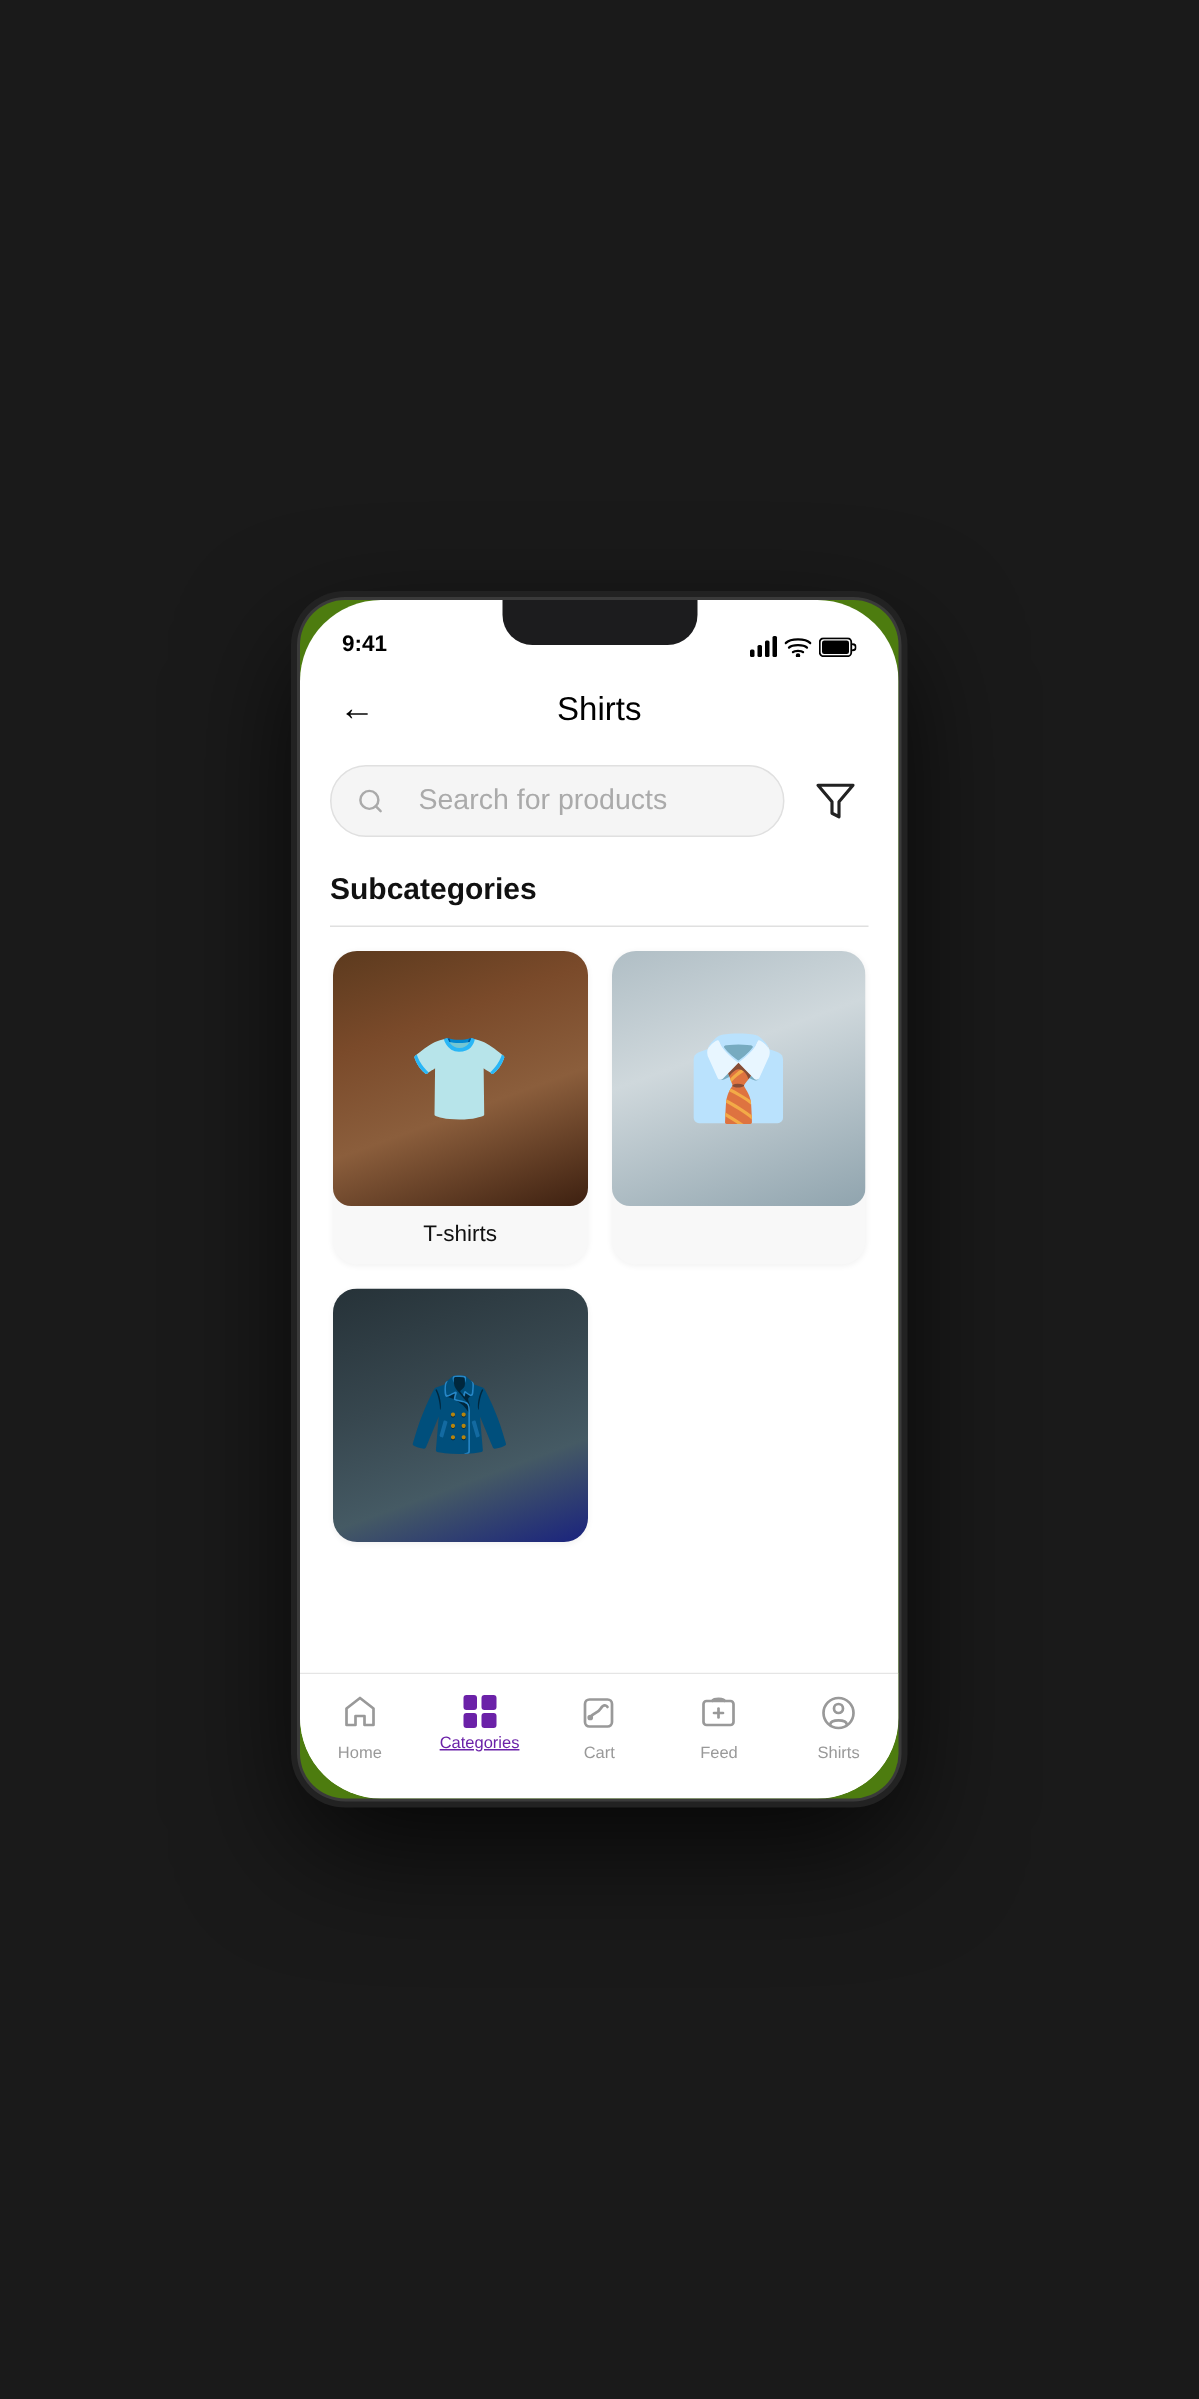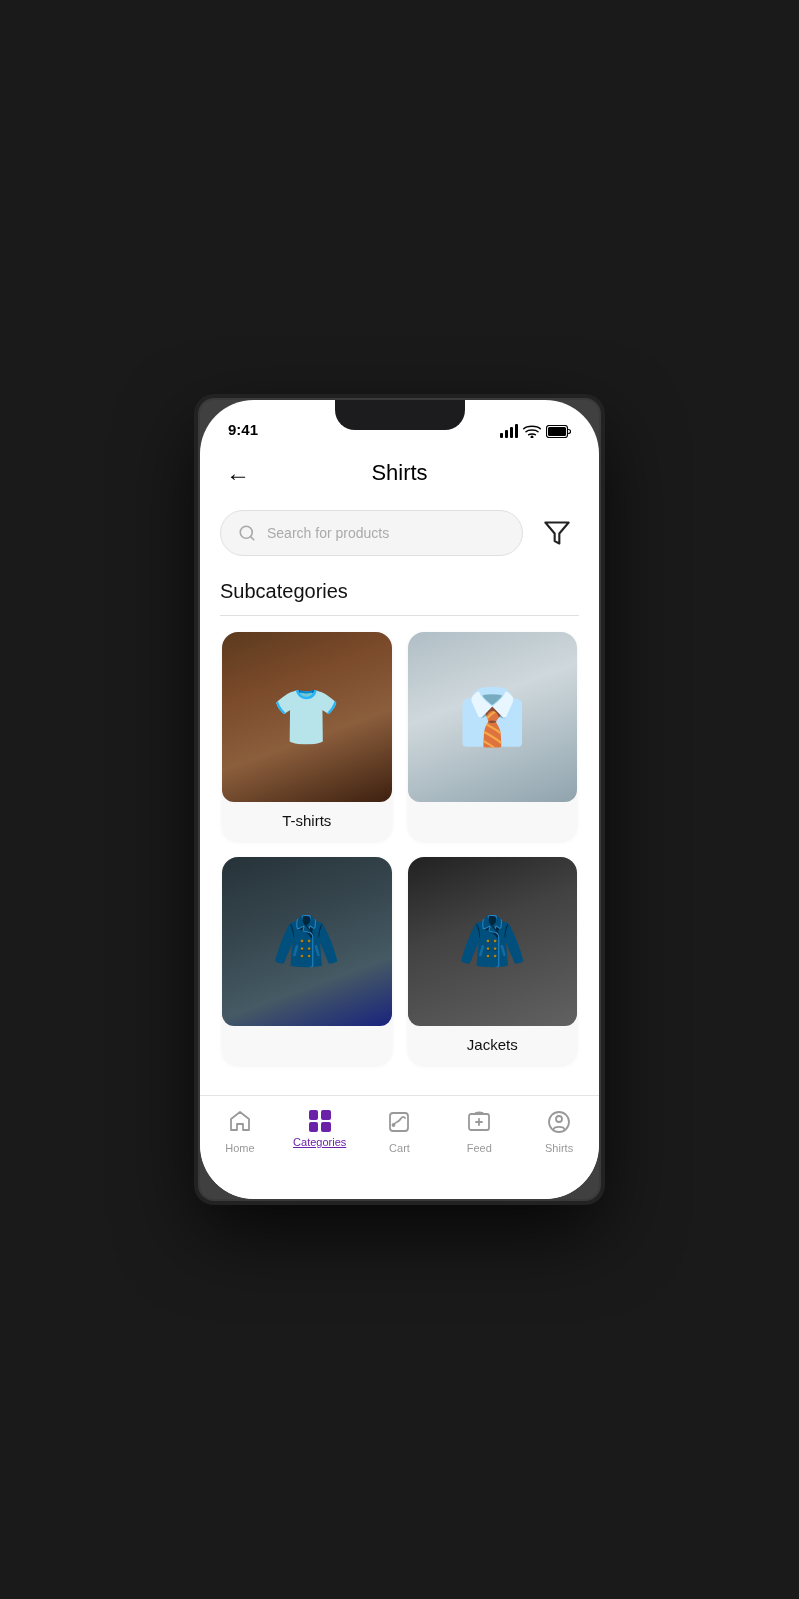--- a/index.html
+++ b/index.html
@@ -7,22 +7,22 @@
       background: #1a1a1a;
       display: flex;
       justify-content: center;
       align-items: center;
       min-height: 100vh;
       font-family: -apple-system, BlinkMacSystemFont, 'Segoe UI', sans-serif;
     }
     .phone-wrapper {
       width: 399px;
       height: 799px;
-      background: #404040;
-      border-radius: 14px;
+      background: #4d7c0f;
+      border-radius: 30px;
       position: relative;
       box-shadow: 0 0 0 2px #3a3a3a, 0 0 0 6px #222, 0 30px 80px rgba(0,0,0,0.8);
       overflow: hidden;
     }
     .phone-screen {
       position: absolute;
       top: 0; left: 0; right: 0; bottom: 0;
       background: #fff;
       border-radius: 54px;
       overflow: hidden;
@@ -123,40 +123,41 @@
     }
     .search-icon-circle {
       width: 20px;
       height: 20px;
       display: flex;
       align-items: center;
       justify-content: center;
       flex-shrink: 0;
     }
     .search-placeholder {
-      font-size: 14px;
+      font-size: 19px;
       color: #aaa;
       flex: 1;
+      margin-left: 12px;
     }
     .filter-btn {
       width: 44px;
       height: 44px;
       display: flex;
       align-items: center;
       justify-content: center;
       cursor: pointer;
       flex-shrink: 0;
     }
     
     .subcategories-section {
       padding: 16px 20px 0;
     }
     .subcategories-title {
       font-size: 20px;
-      font-weight: 400;
+      font-weight: 700;
       color: #111;
       margin-bottom: 12px;
     }
     .section-divider {
       height: 1px;
       background: #e0e0e0;
       margin-bottom: 16px;
     }
     .categories-grid {
       display: grid;
@@ -241,21 +242,21 @@
       top: 50%;
       left: 50%;
       transform: translate(-50%, -50%);
     }
     
     .bottom-nav {
       position: absolute;
       bottom: 0;
       left: 0;
       right: 0;
-      height: 104px;
+      height: 84px;
       background: #fff;
       border-top: 1px solid #e5e5e5;
       display: flex;
       align-items: flex-start;
       padding-top: 10px;
       z-index: 50;
       border-radius: 0 0 54px 54px;
     }
     .nav-item {
       flex: 1;
@@ -379,24 +380,20 @@
           </div>
 
           <div class="category-card">
             <div class="category-image-placeholder img-corporate"></div>
           </div>
 
           <div class="category-card">
             <div class="category-image-placeholder img-hoodies"></div>
           </div>
 
-          <div class="category-card">
-            <div class="category-image-placeholder img-jackets"></div>
-            <span class="category-label">Jackets</span>
-          </div>
 
         </div>
       </div>
 
     </div>
 
     <div class="bottom-nav">
 
       <div class="nav-item">
         <div class="home-icon">

